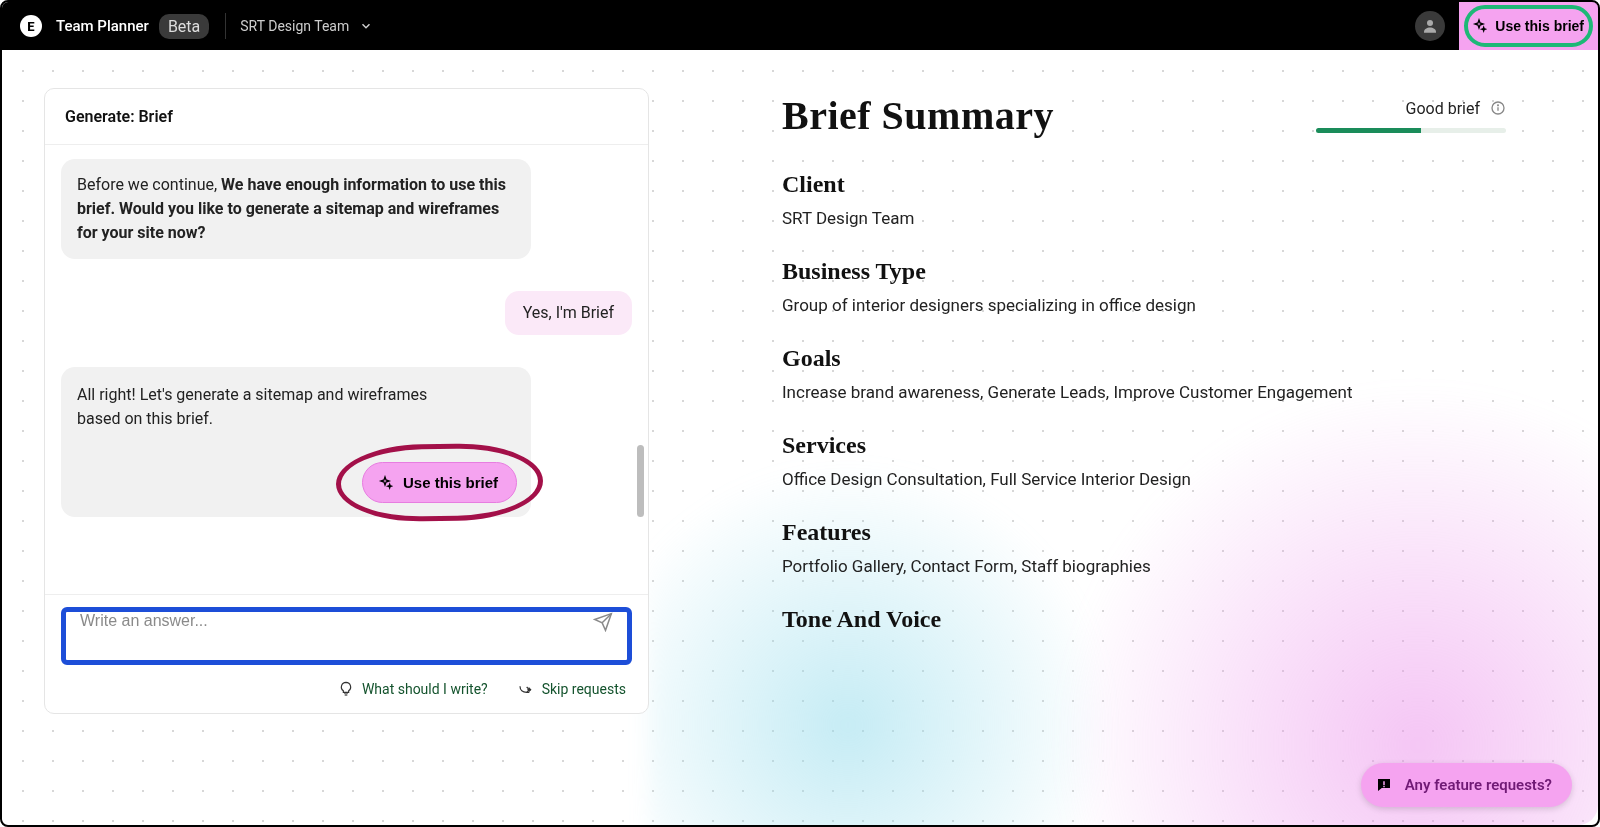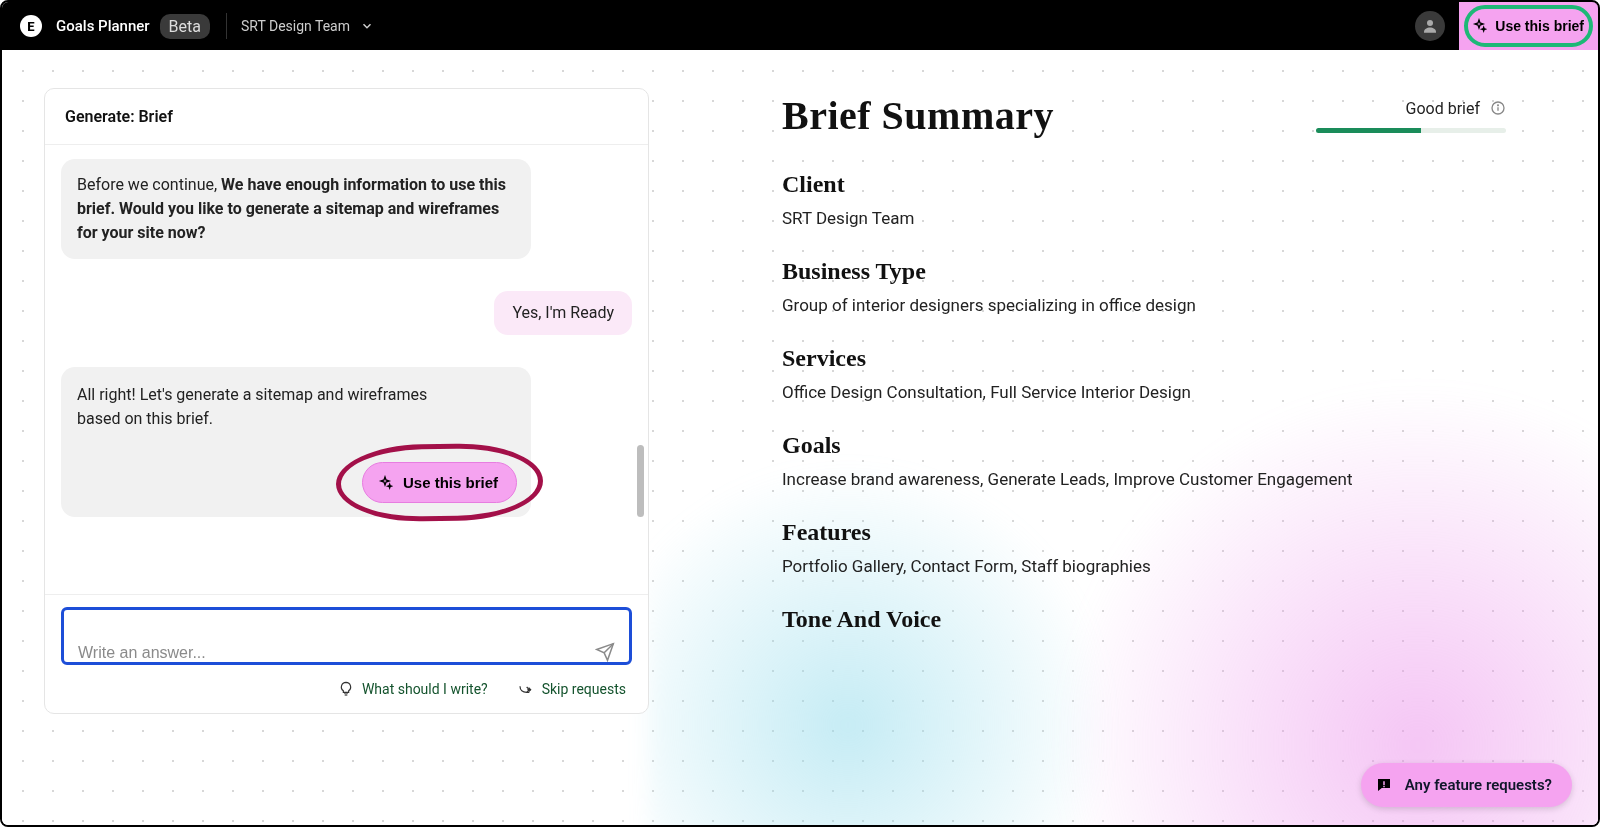--- a/index.html
+++ b/index.html
@@ -16,21 +16,21 @@
   .divider-v { width: 1px; height: 26px; background: #333; margin: 0 14px 0 4px; }
   .team-drop { display: flex; align-items: center; color: #ccc; font-size: 14px; cursor: pointer; }
   .chev { margin-left: 10px; }
   .topbar-right { margin-left: auto; display: flex; align-items: center; gap: 14px; padding-right: 0; }
   .avatar { width: 30px; height: 30px; border-radius: 50%; background: #3a3a3a; color: #aaa; display: flex; align-items: center; justify-content: center; }
   .use-brief-top-wrap { position: relative; height: 48px; display: flex; align-items: center; padding: 0 14px 0 12px; background: #f5a3f0; }
   .use-brief-top-wrap .ring { position: absolute; inset: 3px 5px; border: 4px solid #1db877; border-radius: 22px; pointer-events: none; }
   .use-brief-top-btn { background: transparent; border: none; color: #000; font-weight: 700; font-size: 14px; display: flex; align-items: center; gap: 8px; cursor: pointer; }
 
   
-  .main { flex: 1; position: relative; background: #fff; overflow: hidden; }
+  .main { flex: 1; position: relative; background: #fff; overflow: hidden; border-radius: 20px; }
   .dot-bg { position: absolute; inset: 0;
     background-image: radial-gradient(#d7d7d7 1.2px, transparent 1.2px);
     background-size: 30px 30px;
     background-position: 6px 6px;
   }
   .blur1 { position:absolute; right:-100px; bottom:-160px; width:700px; height:600px; background: radial-gradient(circle at 60% 60%, rgba(236,150,236,0.55), rgba(236,150,236,0) 65%); filter: blur(10px); pointer-events:none; }
   .blur2 { position:absolute; right:450px; bottom:-80px; width:500px; height:450px; background: radial-gradient(circle at 40% 60%, rgba(150,220,236,0.55), rgba(150,220,236,0) 65%); filter: blur(10px); pointer-events:none; }
 
   
   .panel { position: absolute; left: 42px; top: 38px; width: 605px; height: 626px; background: #fff; border: 1px solid #e5e5e5; border-radius: 10px; display: flex; flex-direction: column; }
@@ -44,21 +44,21 @@
 
   .msg-ai-action { background: #f1f1f1; border-radius: 14px; padding: 16px 16px 22px 16px; position: relative; }
   .msg-ai-action .text { font-size: 16px; line-height: 1.5; color: #222; }
   .use-brief-btn-wrap { position: absolute; right: 14px; bottom: 14px; }
   .use-brief-btn-ring { position: absolute; inset: -18px -26px; border: 5px solid #a31049; border-radius: 50%/60%; transform: rotate(-1deg); pointer-events:none; }
   .use-brief-btn { position: relative; background: #f5a3f0; border: 1px solid #e77de0; color: #000; font-weight: 700; font-size: 15px; padding: 11px 18px 11px 14px; border-radius: 22px; display: flex; align-items: center; gap: 10px; cursor: pointer; }
 
   .chat-scroll { position: absolute; right: 4px; top: 300px; width: 7px; height: 72px; background: #bdbdbd; border-radius: 4px; }
 
   .input-row { padding: 12px 16px 6px 16px; }
-  .answer-input { width: 100%; height: 58px; border: 3px solid #1d4ed8; border-radius: 6px; display: flex; align-items: flex-end; padding: 0 14px; }
+  .answer-input { width: 100%; height: 58px; border: 5px solid #1d4ed8; border-radius: 6px; display: flex; align-items: flex-start; padding: 0 14px; }
   .answer-input input { flex: 1; border: none; outline: none; font-size: 16px; color: #333; background: transparent; }
   .answer-input input::placeholder { color: #8a8a8a; }
   .send-icon { color: #8a8a8a; }
 
   .hint-row { display: flex; justify-content: flex-end; gap: 30px; padding: 10px 22px 16px 0; }
   .hint { display: flex; align-items: center; gap: 8px; color: #14532d; font-size: 14px; cursor: pointer; }
 
   
   .summary { position: absolute; left: 780px; top: 42px; right: 82px; bottom: 0; padding-right: 10px; }
   .summary-head { display: flex; align-items: center; justify-content: space-between; margin-bottom: 32px; }
@@ -67,32 +67,32 @@
   .status-label-row { display: flex; align-items: center; gap: 10px; color: #222; font-size: 16px; }
   .info-icon { color: #666; }
   .progress { width: 190px; height: 5px; background: #e7efe9; border-radius: 3px; overflow: hidden; }
   .progress-fill { height: 100%; background: #1a8c5a; width: 55%; }
 
   .section { margin-bottom: 30px; }
   .section h3 { font-family: Georgia, 'Times New Roman', serif; font-weight: 800; font-size: 24px; color: #111; margin-bottom: 10px; display:inline-block; }
   .section p { font-size: 17px; color: #222; display:inline-block; }
 
   
-  .feedback-pill { position: absolute; right: 26px; bottom: 18px; background: #f5a3f0; color: #0f172a; font-weight: 600; font-size: 15px; padding: 13px 20px 13px 14px; border-radius: 26px; display: flex; align-items: center; gap: 12px; cursor: pointer; box-shadow: 0 2px 6px rgba(0,0,0,0.15); }
+  .feedback-pill { position: absolute; right: 26px; bottom: 18px; background: #f5a3f0; color: #701a75; font-weight: 600; font-size: 15px; padding: 13px 20px 13px 14px; border-radius: 26px; display: flex; align-items: center; gap: 12px; cursor: pointer; box-shadow: 0 2px 6px rgba(0,0,0,0.15); }
 
   svg { display: block; }
 </style>
 </head>
 <body>
 
 <div class="frame">
 
   <div class="topbar">
     <div class="logo-circle">E</div>
-    <div class="app-title">Goals Planner</div>
+    <div class="app-title">Team Planner</div>
     <div class="beta">Beta</div>
     <div class="divider-v"></div>
     <div class="team-drop">
       <span>SRT Design Team</span>
       <span class="chev">
         <svg width="14" height="14" viewBox="0 0 24 24" fill="none" stroke="#ccc" stroke-width="2.5">
             <polyline points="6 9 12 15 18 9"></polyline>
           </svg>
       </span>
     </div>
@@ -126,21 +126,21 @@
     <div class="panel">
       <div class="panel-header">Generate: Brief</div>
 
       <div class="chat-area">
         <div class="chat-col">
           <div class="msg msg-ai" style="max-width:470px;">
             <span>Before we continue, </span><span class="bold-run">We have enough information to use this brief. Would you like to generate a sitemap and wireframes for your site now?</span>
           </div>
 
           <div style="display:flex;">
-            <div class="msg msg-user">Yes, I'm Ready</div>
+            <div class="msg msg-user">Yes, I'm Brief</div>
           </div>
 
           <div class="msg-ai-action" style="max-width:470px; min-height:150px;">
             <div class="text" style="max-width:380px;">All right! Let's generate a sitemap and wireframes based on this brief.</div>
             <div class="use-brief-btn-wrap">
               <div class="use-brief-btn-ring"></div>
               <button class="use-brief-btn">
                 <span>
                   <svg width="16" height="16" viewBox="0 0 24 24" fill="none" stroke="#000" stroke-width="2">
                       <path d="M12 3l1.5 4.5L18 9l-4.5 1.5L12 15l-1.5-4.5L6 9l4.5-1.5z"></path>
@@ -215,26 +215,26 @@
 
       <div class="section">
         <h3>Client</h3><br>
         <p>SRT Design Team</p>
       </div>
       <div class="section">
         <h3>Business Type</h3><br>
         <p>Group of interior designers specializing in office design</p>
       </div>
       <div class="section">
+        <h3>Goals</h3><br>
+        <p>Increase brand awareness, Generate Leads, Improve Customer Engagement</p>
+      </div>
+      <div class="section">
         <h3>Services</h3><br>
         <p>Office Design Consultation, Full Service Interior Design</p>
-      </div>
-      <div class="section">
-        <h3>Goals</h3><br>
-        <p>Increase brand awareness, Generate Leads, Improve Customer Engagement</p>
       </div>
       <div class="section">
         <h3>Features</h3><br>
         <p>Portfolio Gallery, Contact Form, Staff biographies</p>
       </div>
       <div class="section">
         <h3>Tone And Voice</h3>
       </div>
     </div>
 

